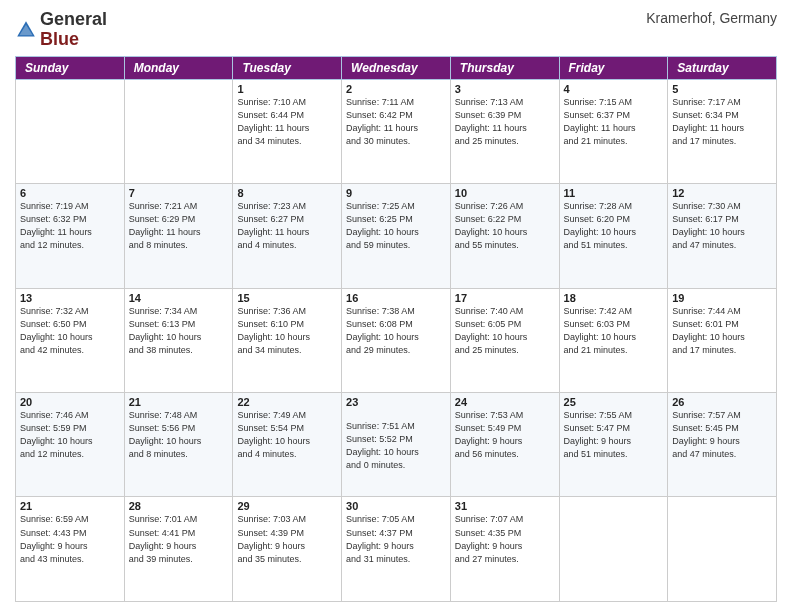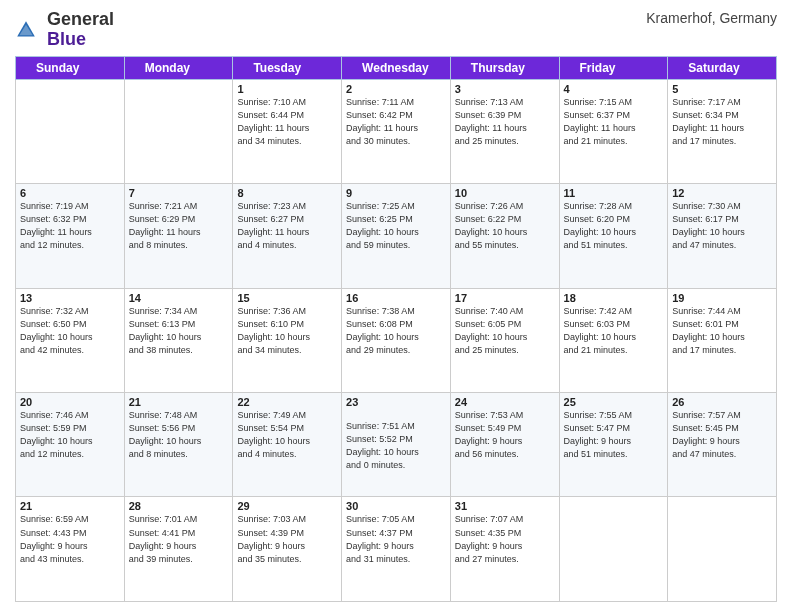--- a/index.html
+++ b/index.html
@@ -19,29 +19,29 @@
     }
     .header {
       display: flex;
       justify-content: space-between;
       align-items: flex-start;
       margin-bottom: 6px;
     }
     .logo {
       display: flex;
       align-items: center;
-      gap: 10px;
+      gap: 3px;
     }
     .logo-text {
       font-size: 18px;
       font-weight: bold;
       line-height: 1.1;
     }
     .logo-general { color: #333; }
-    .logo-blue { color: #4c1d95; }
+    .logo-blue { color: #7f1d1d; }
     .logo-icon {
       width: 22px;
       height: 22px;
     }
     .title-block {
       text-align: right;
     }
     .month-title {
       font-size: 32px;
       font-weight: normal;
@@ -52,27 +52,28 @@
       font-size: 14px;
       color: #444;
     }
     .calendar {
       flex: 1;
       border-collapse: collapse;
       width: 100%;
       table-layout: fixed;
     }
     .calendar th {
-      background-color: #6d28d9;
+      background-color: #701a75;
       color: #fff;
       font-size: 12px;
       font-weight: bold;
-      padding: 4px 20px;
+      padding: 4px 9px;
       text-align: left;
       border: 1px solid #aac4e0;
+      font-style: italic;
     }
     .calendar td {
       border: 1px solid #ccc;
       vertical-align: top;
       padding: 3px 4px;
       font-size: 9.5px;
       color: #333;
       background: #fff;
       height: 88px;
     }

